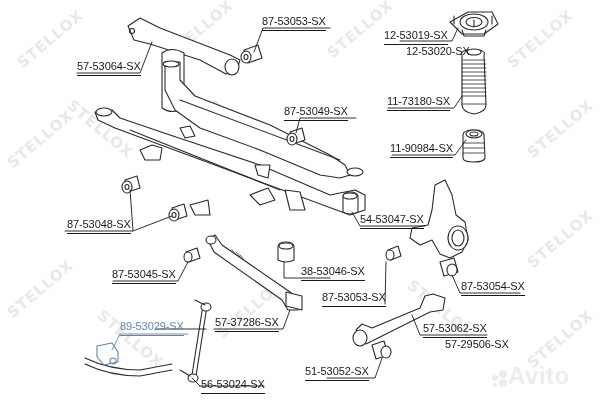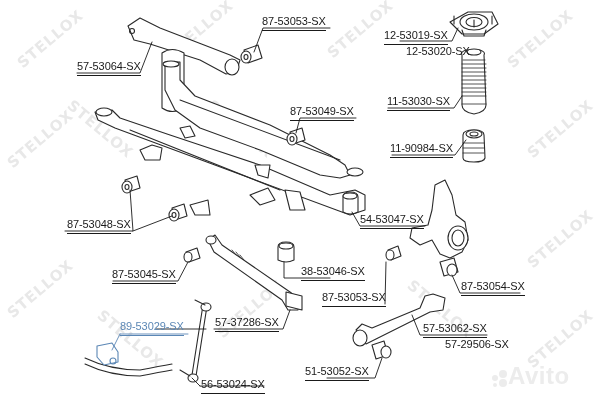--- a/index.html
+++ b/index.html
@@ -225,22 +225,22 @@
   </g>
   <line x1="120" y1="334" x2="188" y2="334" stroke="#5b87b5" stroke-width="0.9"></line>
   <line x1="120" y1="334" x2="112" y2="350" stroke="#5b87b5" stroke-width="0.9"></line>
   <line x1="200" y1="386" x2="192" y2="378" stroke="#1a1a1a" stroke-width="0.9"></line>
 </svg>
 
 <div class="lbl" style="left:77px;top:60px">57-53064-SX</div>
 <div class="lbl" style="left:262px;top:15px">87-53053-SX</div>
 <div class="lbl" style="left:384px;top:29px">12-53019-SX</div>
 <div class="lbl nobar" style="left:384px;top:45px">12-53020-SX</div>
-<div class="lbl" style="left:387px;top:95px">11-53030-SX</div>
-<div class="lbl" style="left:290px;top:105px">87-53049-SX</div>
+<div class="lbl" style="left:387px;top:95px">11-73180-SX</div>
+<div class="lbl" style="left:284px;top:105px">87-53049-SX</div>
 <div class="lbl" style="left:390px;top:142px">11-90984-SX</div>
 <div class="lbl" style="left:67px;top:218px">87-53048-SX</div>
 <div class="lbl" style="left:360px;top:213px">54-53047-SX</div>
 <div class="lbl" style="left:112px;top:268px">87-53045-SX</div>
 <div class="lbl" style="left:301px;top:265px">38-53046-SX</div>
 <div class="lbl" style="left:461px;top:280px">87-53054-SX</div>
 <div class="lbl" style="left:322px;top:291px">87-53053-SX</div>
 <div class="lbl hl" style="left:120px;top:320px">89-53029-SX</div>
 <div class="lbl" style="left:215px;top:316px">57-37286-SX</div>
 <div class="lbl" style="left:423px;top:322px">57-53062-SX</div>

